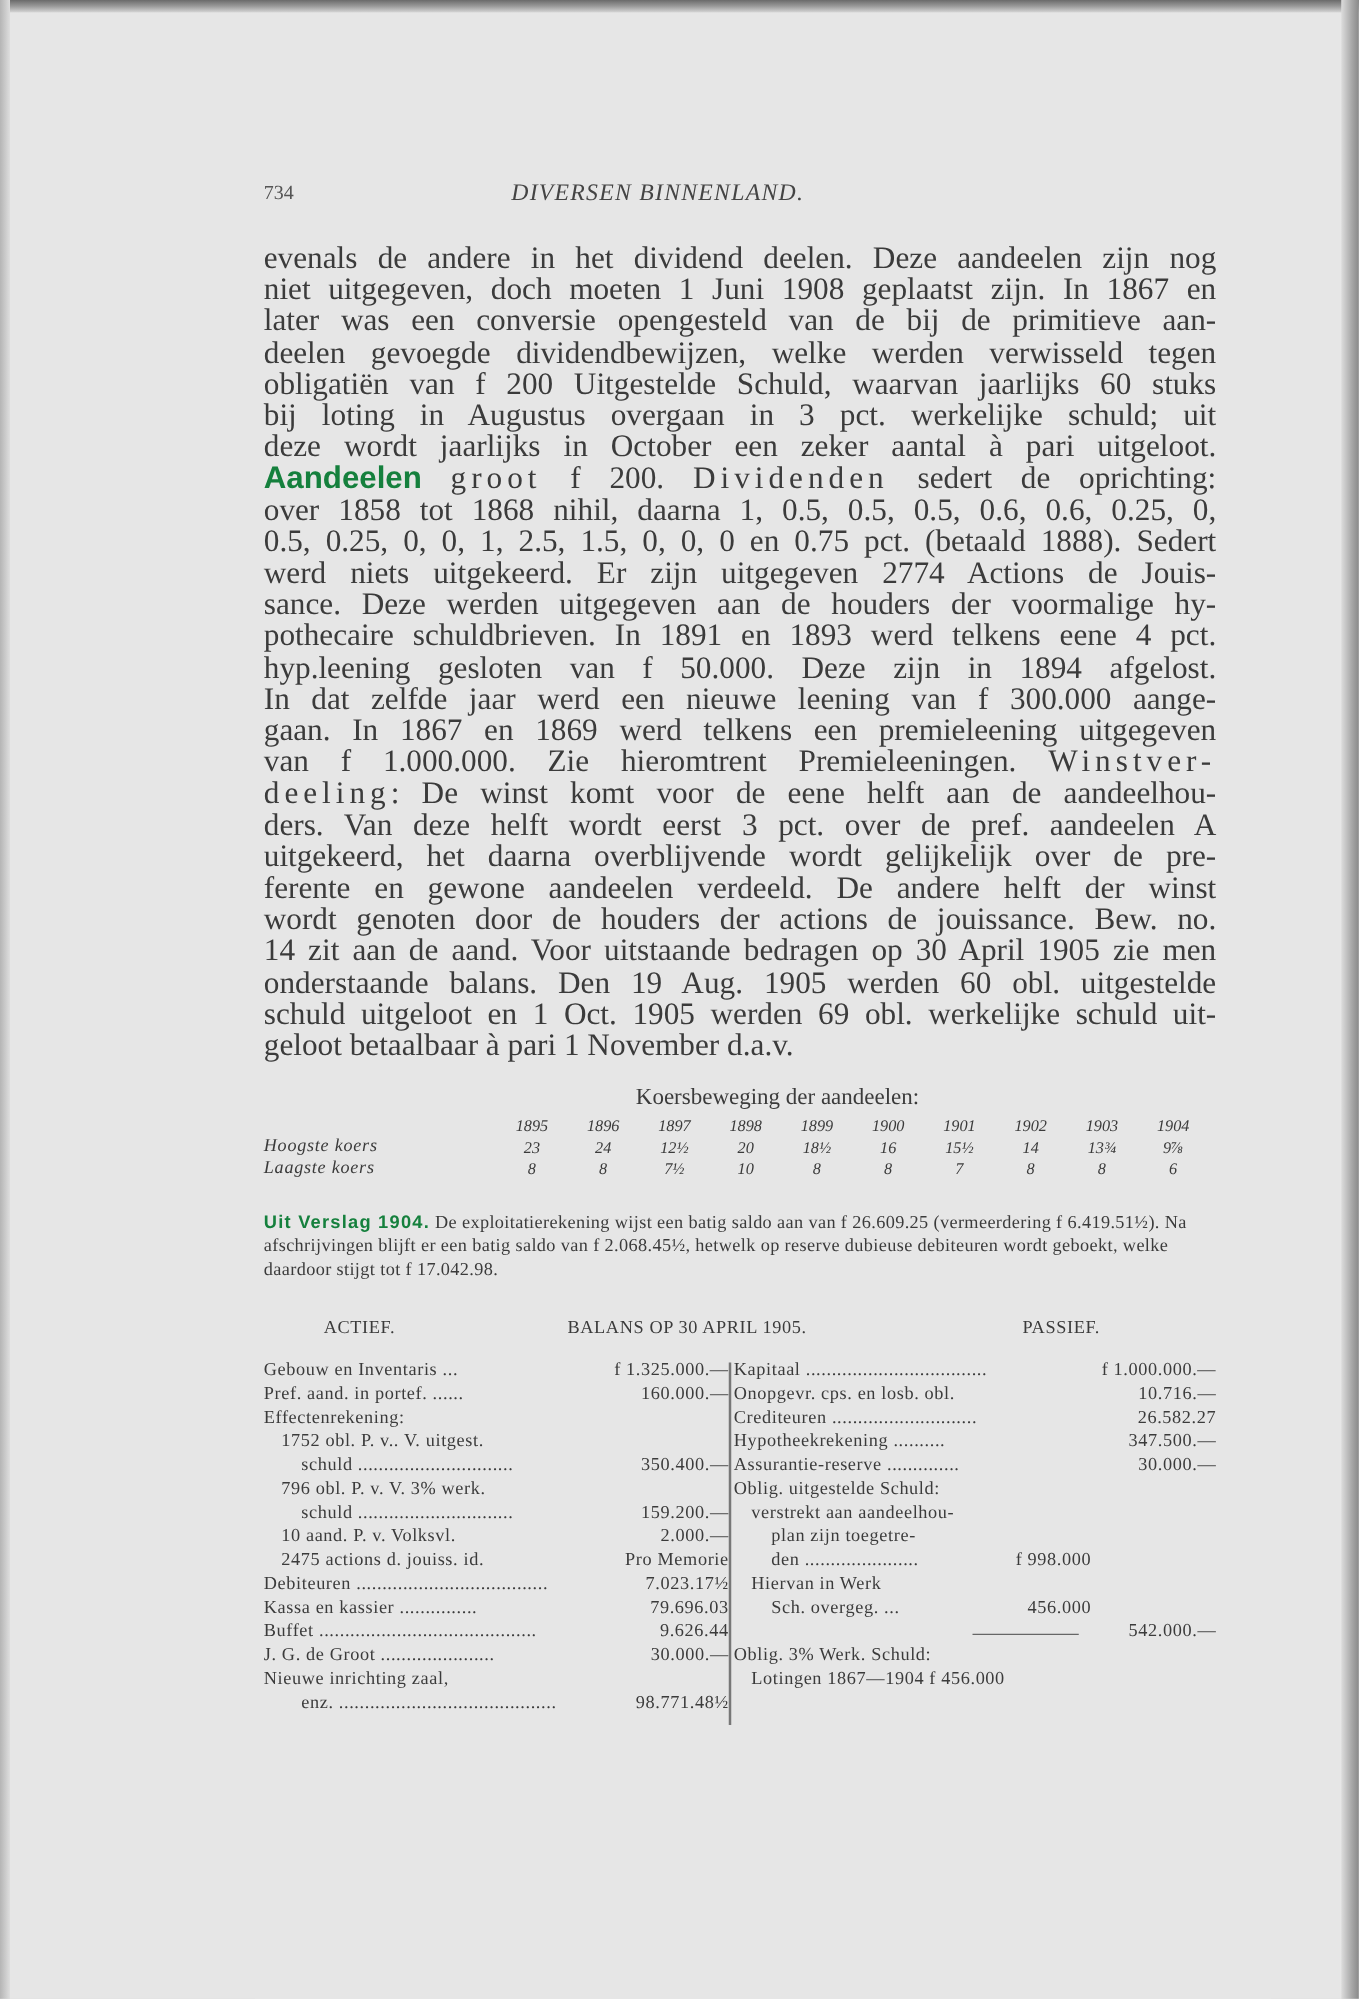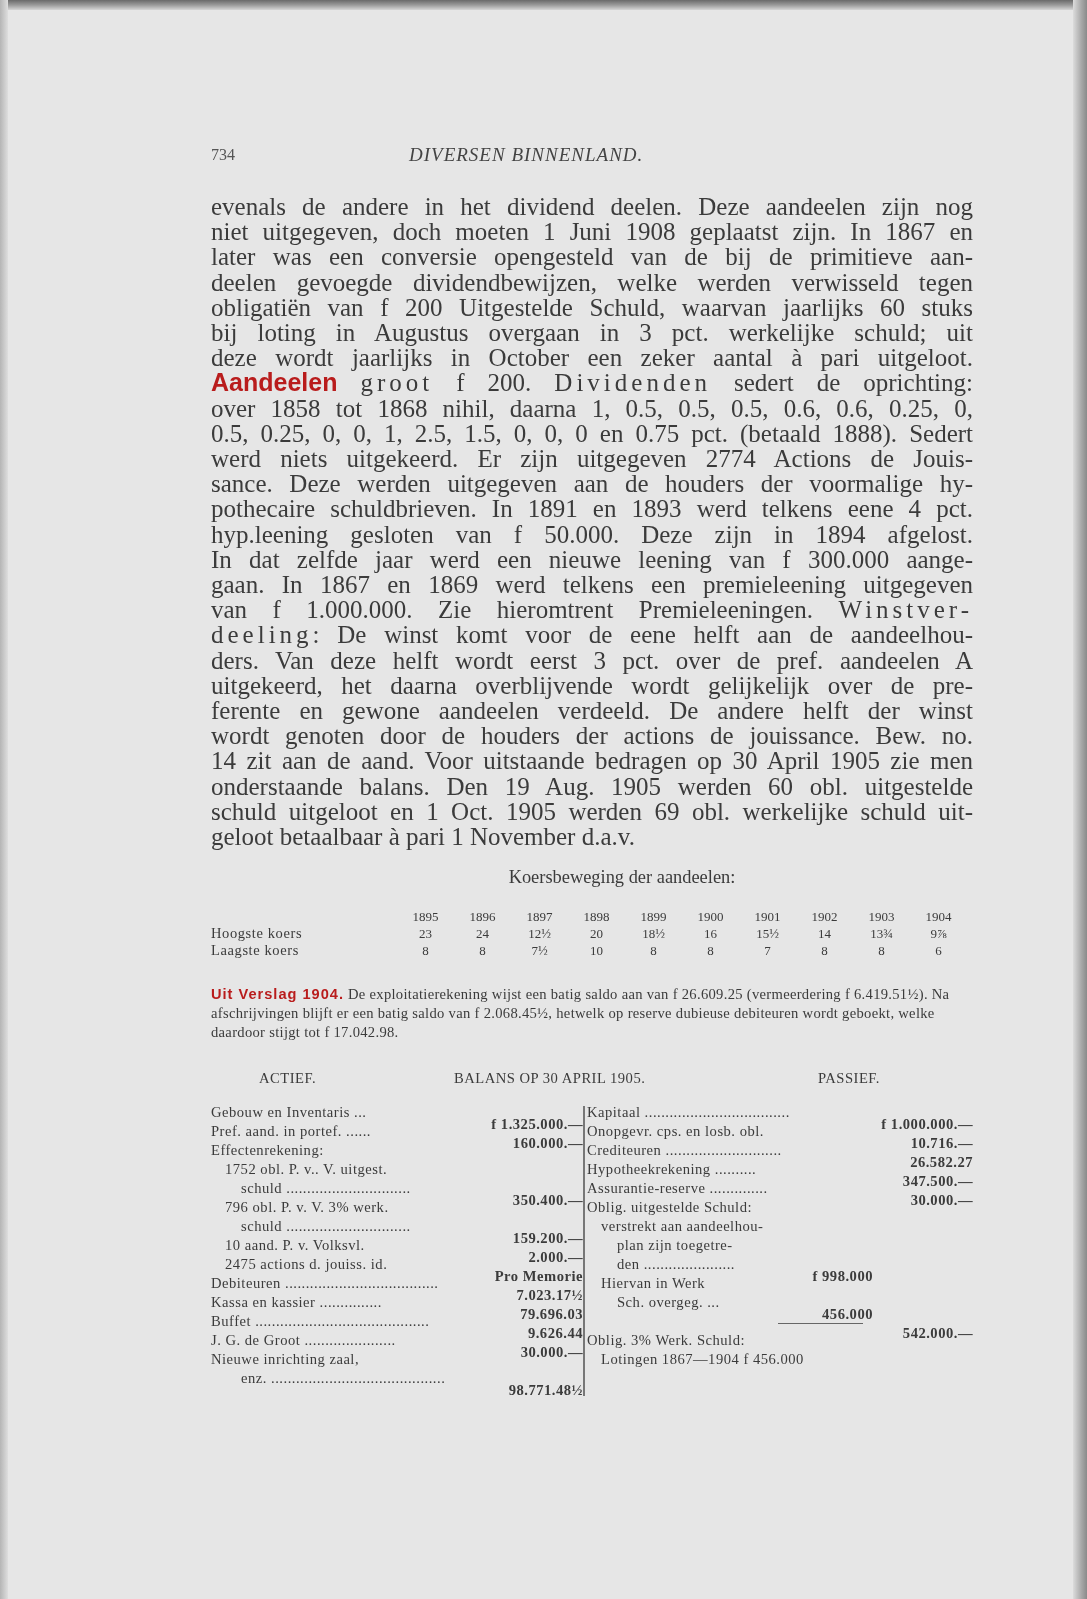--- a/index.html
+++ b/index.html
@@ -41,30 +41,30 @@
   }
   .body-text {
     font-family: "Liberation Serif", serif;
     font-size: 25px; line-height: 25.2px; text-align: justify;
     color: #3b3b3b; margin: 16px 0 0 0;
   }
   .body-line { display: block; text-align: justify; text-align-last: justify; white-space: nowrap; }
   .body-line.last { text-align-last: left; }
   .bold-sans {
     font-family: "Liberation Sans", "DejaVu Sans", sans-serif; font-weight: bold;
-    color: #b91c1c;
+    color: #15803d;
   }
   .spaced { letter-spacing: 4px; }
   .koers-title {
     font-family: "Liberation Serif", serif; font-size: 18.4px;
     text-align: center; margin-top: 18px; margin-left: 60px; color: #3b3b3b;
   }
   table.koers {
     font-family: "Liberation Serif", serif; font-size: 13px;
-    border-collapse: collapse; margin-top: 20px; color: #3b3b3b;
+    border-collapse: collapse; margin-top: 4px; color: #3b3b3b; font-style: italic;
   }
   table.koers td, table.koers th {
     padding: 0; height: 17px; font-weight: normal; text-align: center;
   }
   table.koers .row-label { text-align: left; width: 186px; font-size: 14.5px; letter-spacing: 0.6px; }
   table.koers .yr { width: 57px; }
   .koers-note {
     font-family: "Liberation Serif", serif; font-size: 18.4px;
     margin-top: 3px; margin-left: 90px; color: #3b3b3b;
   }
@@ -85,21 +85,21 @@
   }
   .col-left { position: absolute; left: 0; top: 0; width: 372px; }
   .col-right { position: absolute; left: 376px; top: 0; width: 386px; }
   .divider {
     position: absolute; left: 372px; top: 2px; width: 1.5px; height: 290px; background: #777;
   }
   .brow { position: relative; height: 19px; white-space: nowrap; }
   .brow .lbl { position: absolute; left: 0; top: 0; }
   .brow .lbl.ind1 { left: 14px; }
   .brow .lbl.ind2 { left: 30px; }
-  .brow .amt { position: absolute; right: 0; top: 12px; text-align: right; font-weight: bold; }
+  .brow .amt { position: absolute; right: 0; top: 0; text-align: right; }
   .brow .amt.mid { right: 100px; }
   .sumline {
     position: absolute; right: 110px; top: 10px; width: 85px; height: 1px; background: #666;
   }
 </style>
 </head>
 <body>
 
 <div class="page-edge-top"></div>
 <div class="page-edge-left"></div>

